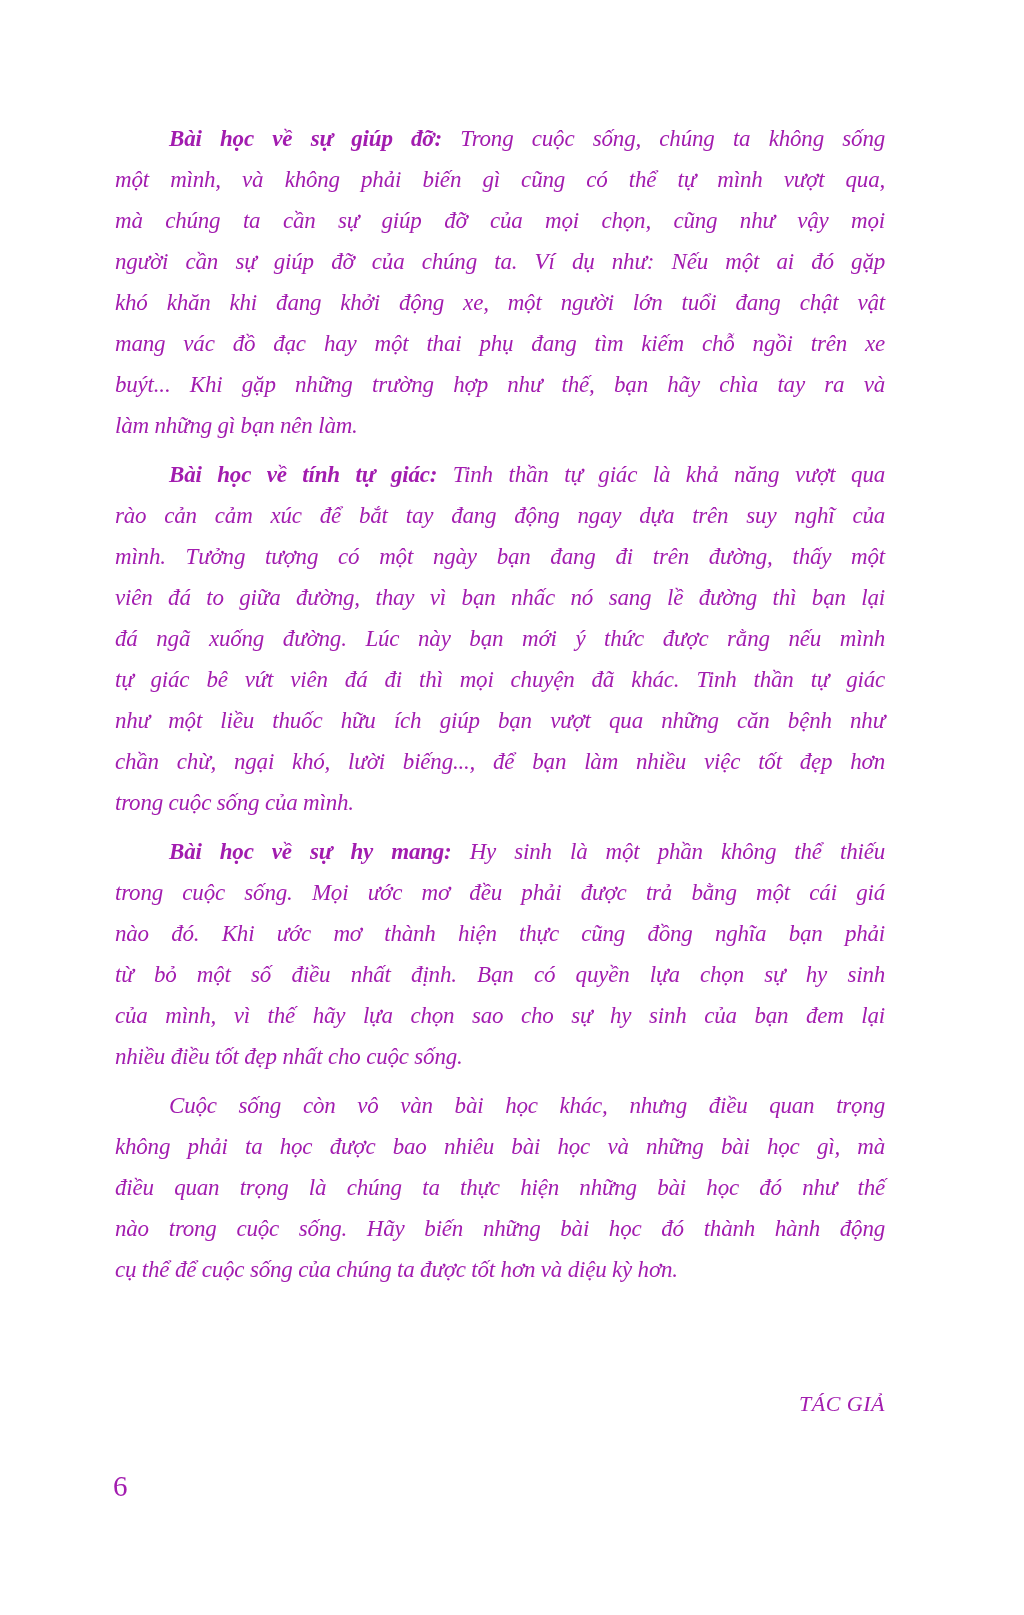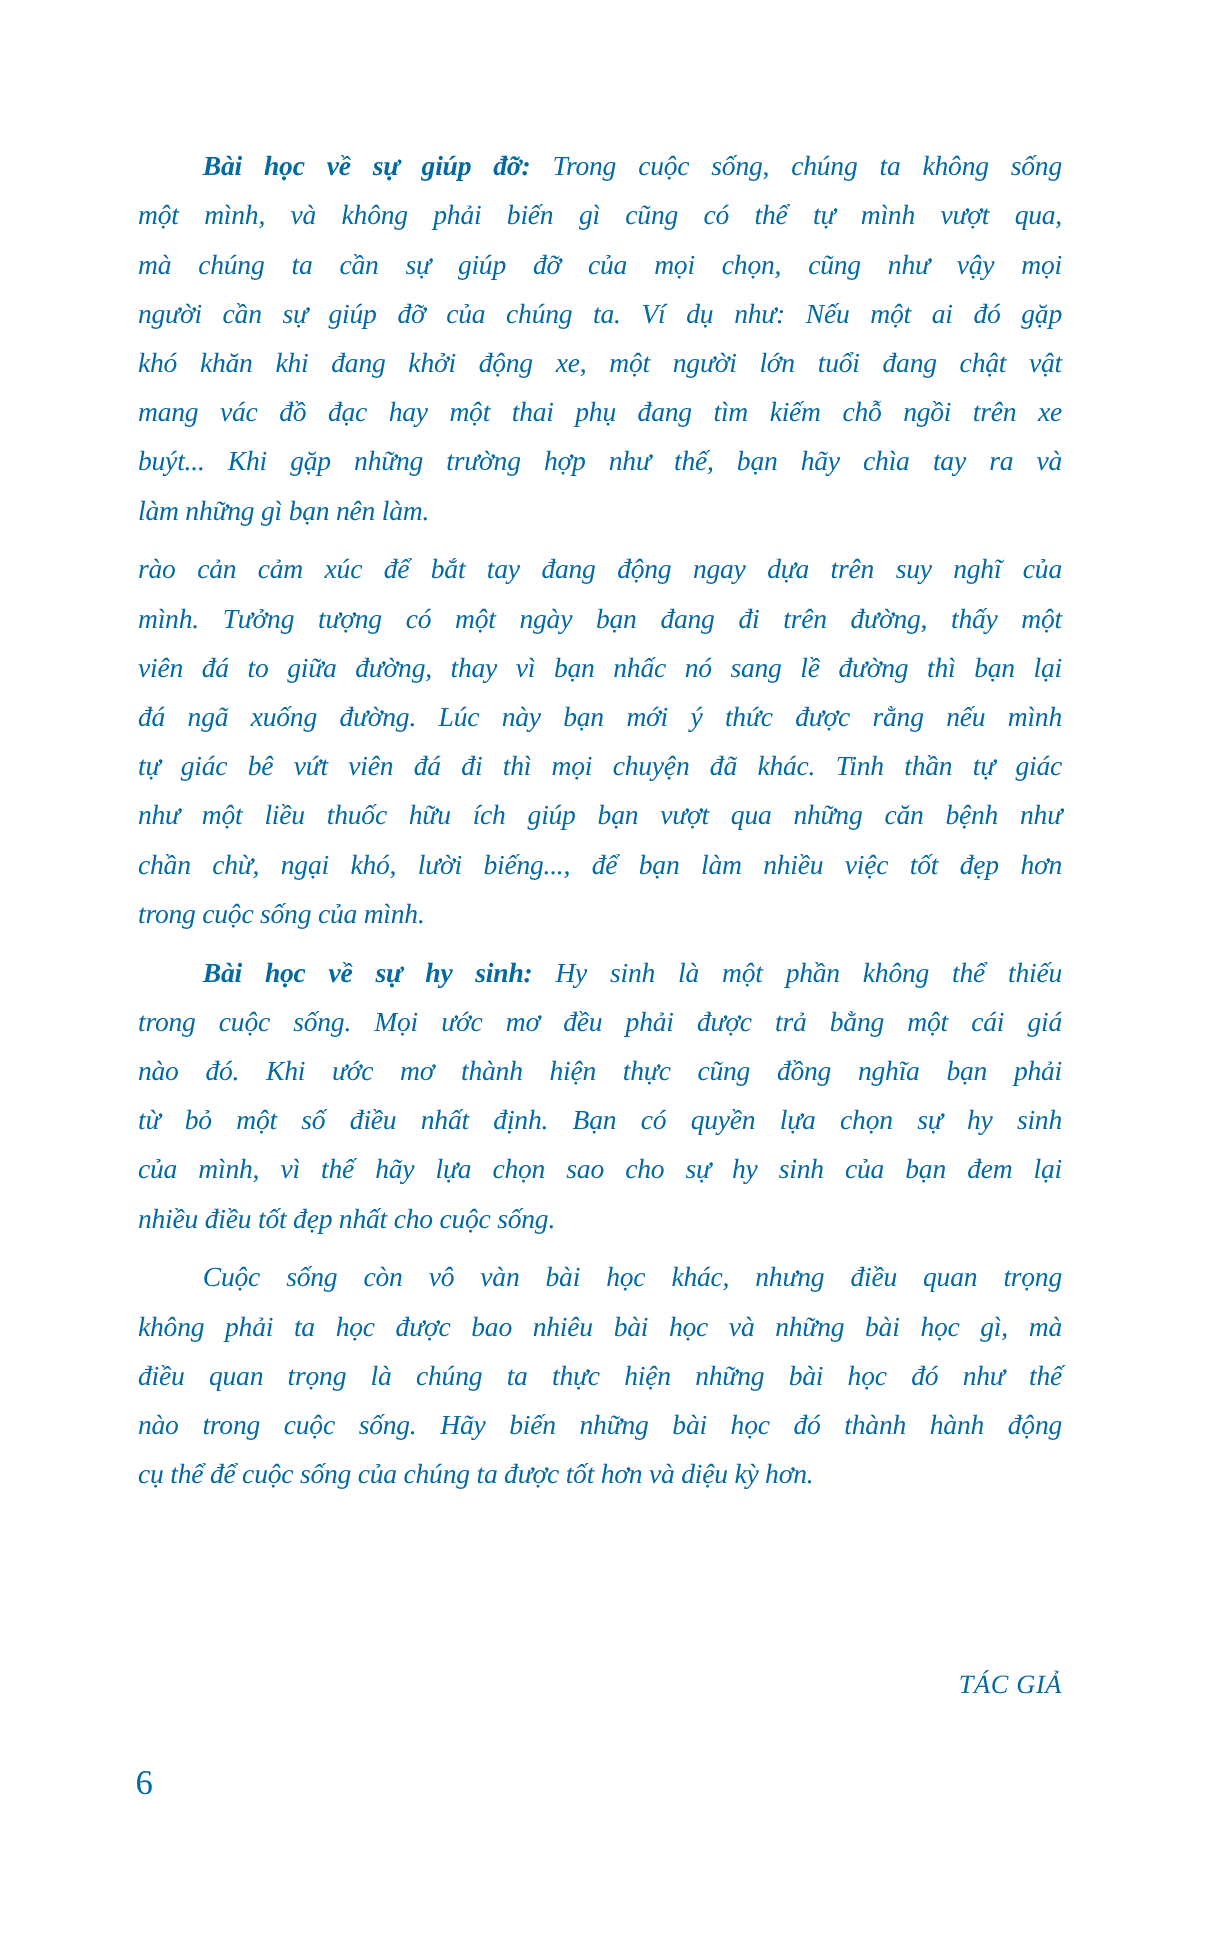--- a/index.html
+++ b/index.html
@@ -59,44 +59,45 @@
     top: 1468px;
     left: 113px;
     font-style: normal;
     font-size: 29px;
     line-height: 36px;
   }
 </style>
 </head>
 <body>
 
-<div class="page" style="background: rgb(255, 255, 255); color: #0369a1; font-family: Liberation Serif, serif;">
+<div class="page" style="background: rgb(255, 255, 255); color: #a21caf; font-family: Liberation Serif, serif;">
   <div class="content">
       <div class="para">
         <div class="line firstline"><span class="heading">Bài học về sự giúp đỡ:</span> Trong cuộc sống, chúng ta không sống</div>
         <div class="line">một mình, và không phải biến gì cũng có thể tự mình vượt qua,</div>
         <div class="line">mà chúng ta cần sự giúp đỡ của mọi chọn, cũng như vậy mọi</div>
         <div class="line">người cần sự giúp đỡ của chúng ta. Ví dụ như: Nếu một ai đó gặp</div>
         <div class="line">khó khăn khi đang khởi động xe, một người lớn tuổi đang chật vật</div>
         <div class="line">mang vác đồ đạc hay một thai phụ đang tìm kiếm chỗ ngồi trên xe</div>
         <div class="line">buýt... Khi gặp những trường hợp như thế, bạn hãy chìa tay ra và</div>
         <div class="line lastline">làm những gì bạn nên làm.</div>
       </div>
       <div class="para">
+        <div class="line firstline"><span class="heading">Bài học về tính tự giác:</span> Tinh thần tự giác là khả năng vượt qua</div>
         <div class="line">rào cản cảm xúc để bắt tay đang động ngay dựa trên suy nghĩ của</div>
         <div class="line">mình. Tưởng tượng có một ngày bạn đang đi trên đường, thấy một</div>
         <div class="line">viên đá to giữa đường, thay vì bạn nhấc nó sang lề đường thì bạn lại</div>
         <div class="line">đá ngã xuống đường. Lúc này bạn mới ý thức được rằng nếu mình</div>
         <div class="line">tự giác bê vứt viên đá đi thì mọi chuyện đã khác. Tinh thần tự giác</div>
         <div class="line">như một liều thuốc hữu ích giúp bạn vượt qua những căn bệnh như</div>
         <div class="line">chần chừ, ngại khó, lười biếng..., để bạn làm nhiều việc tốt đẹp hơn</div>
         <div class="line lastline">trong cuộc sống của mình.</div>
       </div>
       <div class="para">
-        <div class="line firstline"><span class="heading">Bài học về sự hy sinh:</span> Hy sinh là một phần không thể thiếu</div>
+        <div class="line firstline"><span class="heading">Bài học về sự hy mang:</span> Hy sinh là một phần không thể thiếu</div>
         <div class="line">trong cuộc sống. Mọi ước mơ đều phải được trả bằng một cái giá</div>
         <div class="line">nào đó. Khi ước mơ thành hiện thực cũng đồng nghĩa bạn phải</div>
         <div class="line">từ bỏ một số điều nhất định. Bạn có quyền lựa chọn sự hy sinh</div>
         <div class="line">của mình, vì thế hãy lựa chọn sao cho sự hy sinh của bạn đem lại</div>
         <div class="line lastline">nhiều điều tốt đẹp nhất cho cuộc sống.</div>
       </div>
       <div class="para">
         <div class="line firstline">Cuộc sống còn vô vàn bài học khác, nhưng điều quan trọng</div>
         <div class="line">không phải ta học được bao nhiêu bài học và những bài học gì, mà</div>
         <div class="line">điều quan trọng là chúng ta thực hiện những bài học đó như thế</div>

